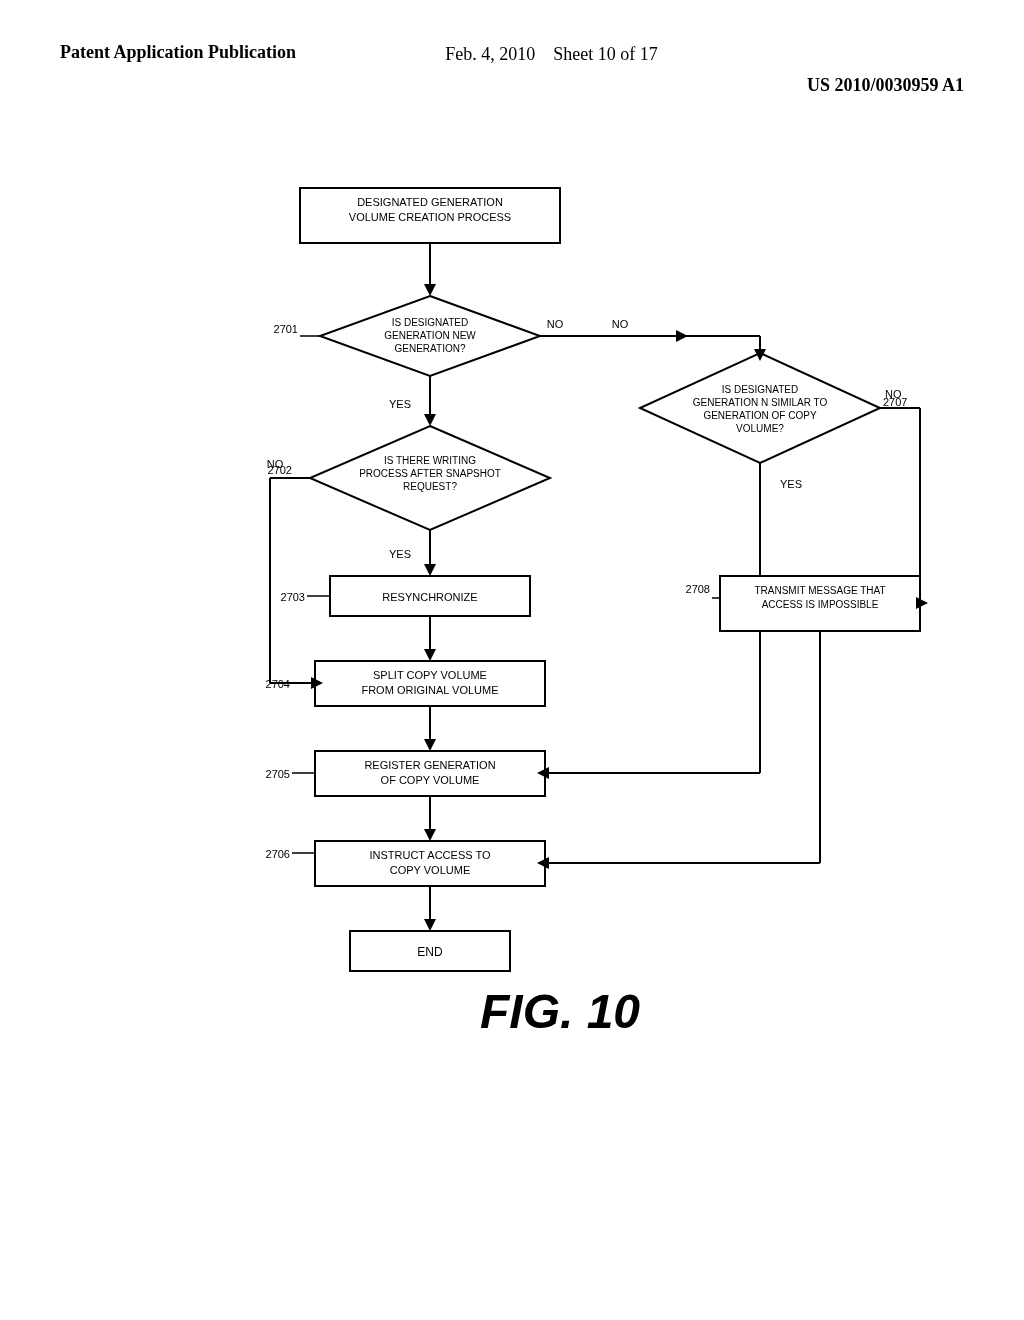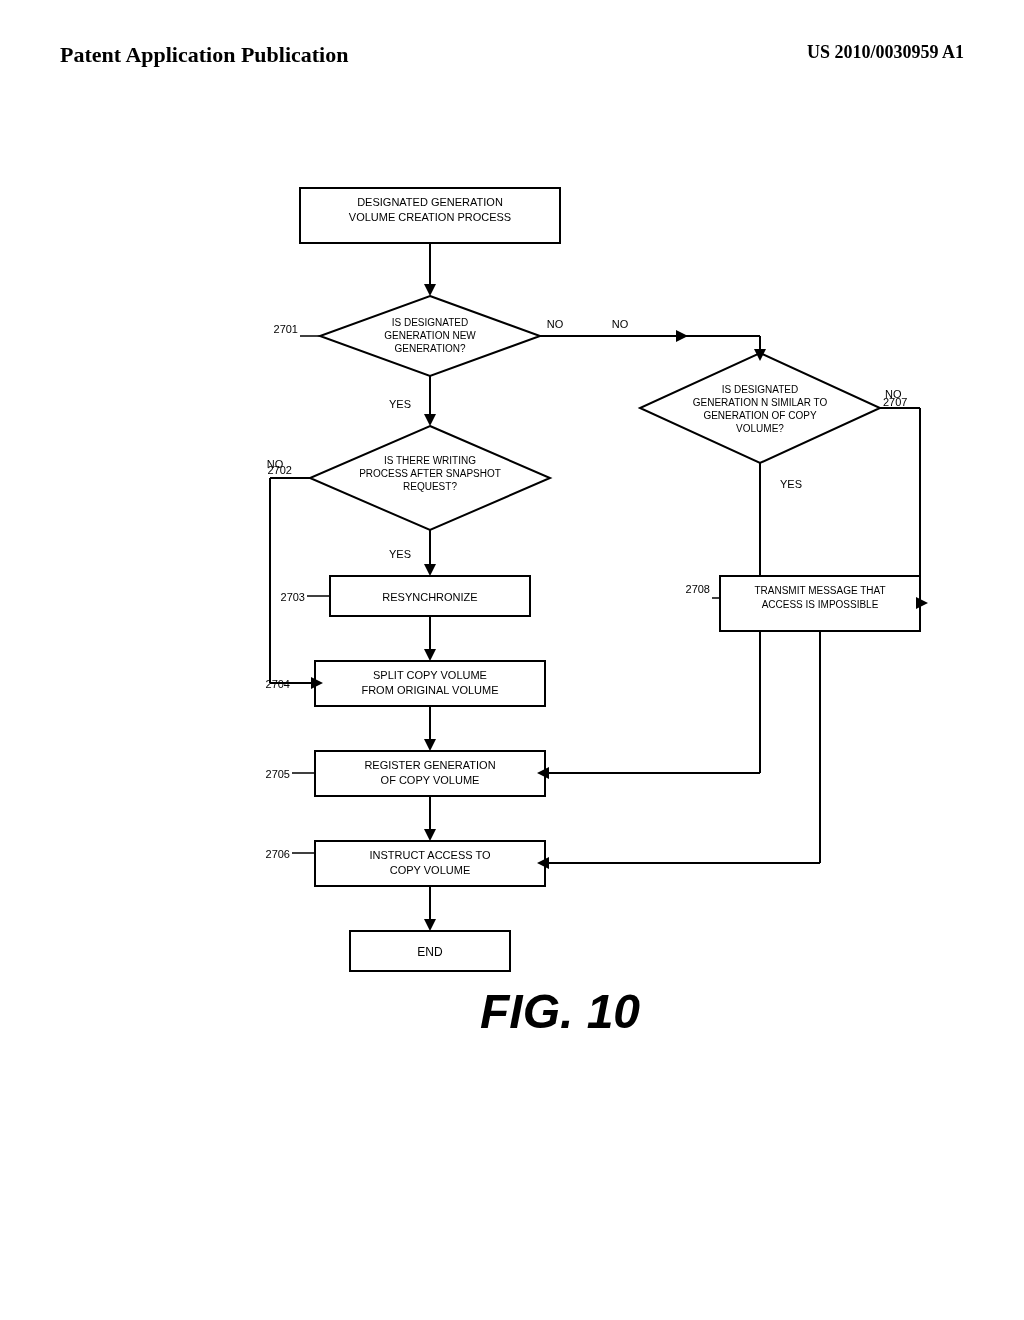--- a/index.html
+++ b/index.html
@@ -14,35 +14,36 @@
 
     .header {
       display: flex;
       justify-content: space-between;
       align-items: flex-start;
       padding: 40px 60px 0 60px;
       border-bottom: none;
     }
 
     .header-left {
-      font-size: 22px;
+      font-size: 18px;
       font-weight: bold;
       line-height: 1.4;
     }
 
     .header-center {
       font-size: 18px;
       text-align: center;
       line-height: 1.6;
     }
 
     .header-right {
       font-size: 18px;
       font-weight: bold;
       line-height: 1.4;
+      margin-top: 33px;
     }
 
     .diagram-container {
       position: absolute;
       top: 168px;
       left: 80px;
       width: 860px;
       height: 1000px;
     }
 
@@ -50,20 +51,24 @@
       width: 100%;
       height: 100%;
       font-family: Arial, sans-serif;
     }
   </style>
 </head>
 <body>
 
 <div class="header">
   <div class="header-left">Patent Application Publication</div>
+  <div class="header-center">
+    <span>Feb. 4, 2010</span>&nbsp;&nbsp;&nbsp;
+    <span>Sheet 10 of 17</span>
+  </div>
   <div class="header-right">US 2010/0030959 A1</div>
 </div>
 
 <div class="diagram-container">
   <svg viewBox="0 0 860 980" xmlns="http://www.w3.org/2000/svg">
 
     <rect x="220" y="10" width="260" height="55" fill="white" stroke="black" stroke-width="2"></rect>
     <text x="350" y="28" text-anchor="middle" font-size="11" font-family="Arial">DESIGNATED GENERATION</text>
     <text x="350" y="43" text-anchor="middle" font-size="11" font-family="Arial">VOLUME CREATION PROCESS</text>
 

